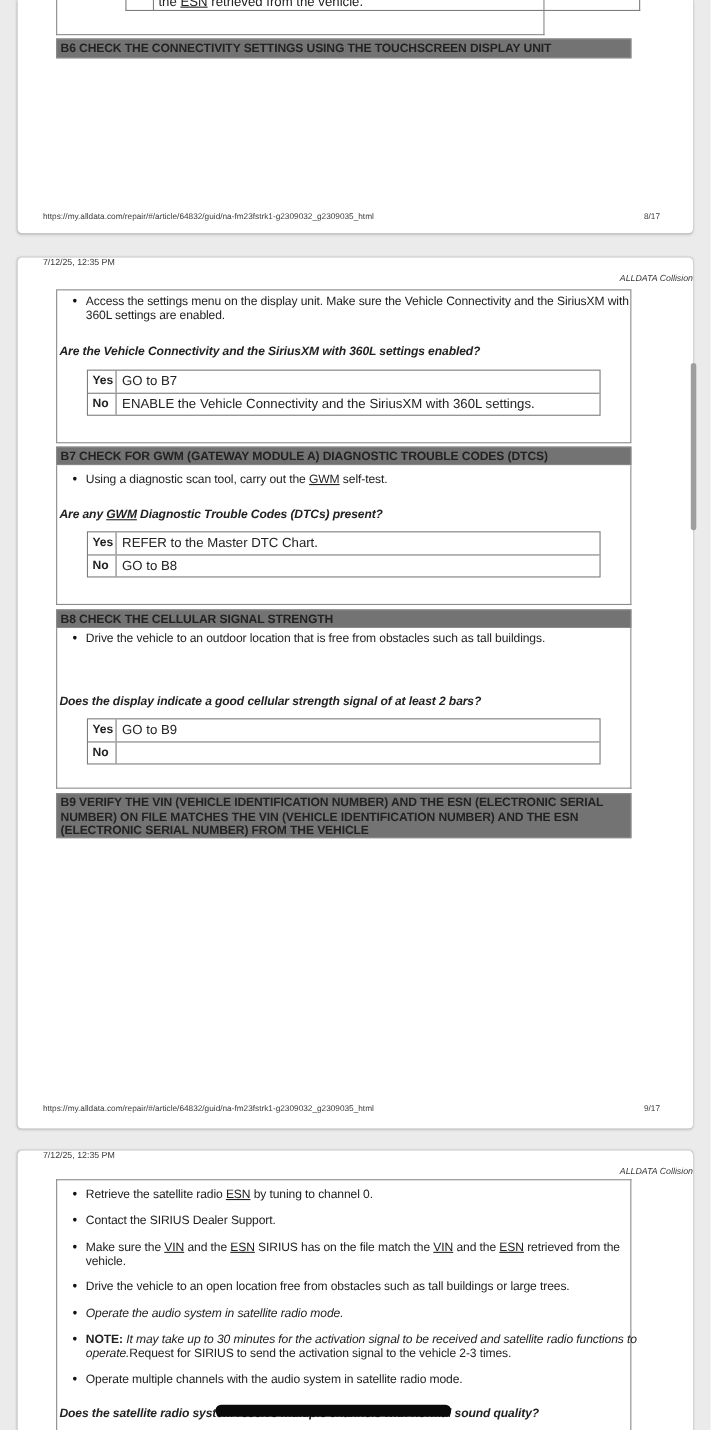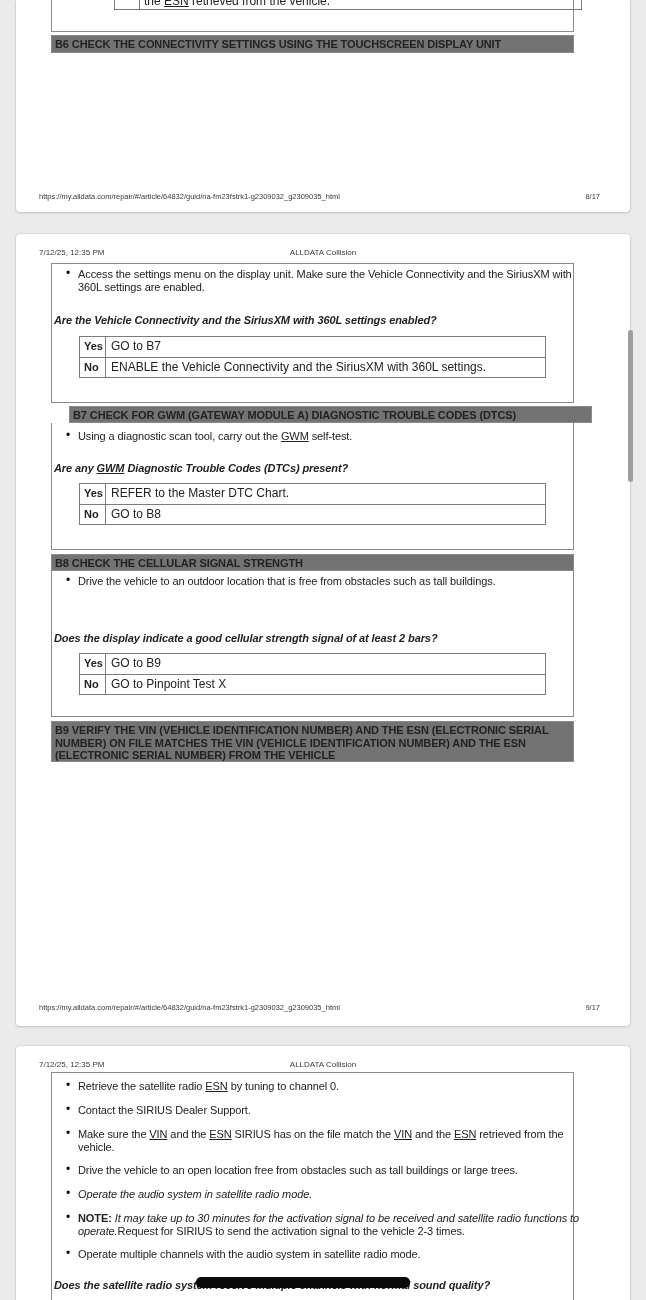--- a/index.html
+++ b/index.html
@@ -16,22 +16,22 @@
     left:16px;
     width:614px;
     background:#ffffff;
     box-shadow:0 0 2px rgba(0,0,0,.20), 0 1px 3px rgba(0,0,0,.12);
     overflow:hidden;
   }
   #page8  { top:0;      height:212px; border-radius:0 0 4px 4px; }
   #page9  { top:234px;  height:792px; border-radius:4px; }
   #page10 { top:1046px; height:300px; border-radius:4px 4px 0 0; }
 
-  .page-head-left  { position:absolute; left:23px;  top:14px; font-size:8px; color:#3a3a3a; white-space:nowrap; }
-  .page-head-center{ position:absolute; left:0; right:0; top:14px; text-align:center; font-size:8px; color:#3a3a3a; }
+  .page-head-left  { position:absolute; left:23px;  top:0; font-size:8px; color:#3a3a3a; white-space:nowrap; }
+  .page-head-center{ position:absolute; left:0; right:0; top:14px; text-align:right; font-size:8px; color:#3a3a3a;font-style:italic; }
   .page-foot-url   { position:absolute; left:23px;  font-size:7.5px; color:#3a3a3a; white-space:nowrap; }
   .page-foot-num   { position:absolute; right:30px; font-size:7.5px; color:#3a3a3a; }
 
   .cbox { position:absolute; left:35px; width:523px; border:1px solid #8a8a8a; background:#fff; }
   .cbox.open-top    { border-top:none; }
   .cbox.open-bottom { border-bottom:none; }
 
   .sec-header {
     position:absolute; left:35px; width:523px;
     border:1px solid #8a8a8a;
@@ -67,21 +67,21 @@
     font-size:11px; font-weight:bold; line-height:19px;
     padding-left:4px;
   }
   .ans-action {
     flex:1; font-size:12px; line-height:19px; padding-left:5px;
     white-space:nowrap; overflow:hidden;
   }
 
   
   .frag-outer {
-    position:absolute; left:35px; top:0; width:523px; height:32px;
+    position:absolute; left:35px; top:0; width:444px; height:32px;
     border-left:1px solid #8a8a8a; border-right:1px solid #8a8a8a; border-bottom:1px solid #8a8a8a;
   }
   .frag-table {
     position:absolute; left:62px; top:0; width:468px; height:10px;
     border-left:1px solid #7d7d7d; border-right:1px solid #7d7d7d; border-bottom:1px solid #7d7d7d;
   }
   .frag-divider { position:absolute; left:24px; top:0; height:10px; border-right:1px solid #7d7d7d; }
   .frag-text {
     position:absolute; left:29px; top:-5px;
     font-size:12px; line-height:12px; white-space:nowrap;
@@ -132,21 +132,21 @@
     <div class="ans-row">
       <div class="ans-label">Yes</div>
       <div class="ans-action">GO to B7</div>
     </div>
     <div class="ans-row">
       <div class="ans-label">No</div>
       <div class="ans-action">ENABLE the Vehicle Connectivity and the SiriusXM with 360L settings.</div>
     </div>
   </div>
 
-  <div class="sec-header" style="top:172px; height:17px;margin-left:18px;">B7 CHECK FOR GWM (GATEWAY MODULE A) DIAGNOSTIC TROUBLE CODES (DTCS)</div>
+  <div class="sec-header" style="top:172px; height:17px;">B7 CHECK FOR GWM (GATEWAY MODULE A) DIAGNOSTIC TROUBLE CODES (DTCS)</div>
   <div class="cbox open-top" style="top:189px; height:127px;"></div>
   <div class="bullet" style="top:196px;"><span>Using a diagnostic scan tool, carry out the </span><span class="u">GWM</span><span> self-test.</span></div>
   <div class="q" style="top:228px;"><span>Are any </span><span class="u">GWM</span><span> Diagnostic Trouble Codes (DTCs) present?</span></div>
   <div class="ans-table" style="top:249px;">
     <div class="ans-row">
       <div class="ans-label">Yes</div>
       <div class="ans-action">REFER to the Master DTC Chart.</div>
     </div>
     <div class="ans-row">
       <div class="ans-label">No</div>
@@ -158,21 +158,20 @@
   <div class="cbox open-top" style="top:337px; height:146px;"></div>
   <div class="bullet" style="top:341px;">Drive the vehicle to an outdoor location that is free from obstacles such as tall buildings.</div>
   <div class="q" style="top:398px;">Does the display indicate a good cellular strength signal of at least 2 bars?</div>
   <div class="ans-table" style="top:419px;">
     <div class="ans-row">
       <div class="ans-label">Yes</div>
       <div class="ans-action">GO to B9</div>
     </div>
     <div class="ans-row">
       <div class="ans-label">No</div>
-      <div class="ans-action">GO to Pinpoint Test X</div>
     </div>
   </div>
 
   <div class="sec-header" style="top:487px; height:41px;">B9 VERIFY THE VIN (VEHICLE IDENTIFICATION NUMBER) AND THE ESN (ELECTRONIC SERIAL NUMBER) ON FILE MATCHES THE VIN (VEHICLE IDENTIFICATION NUMBER) AND THE ESN (ELECTRONIC SERIAL NUMBER) FROM THE VEHICLE</div>
 
   <div class="page-foot-url" style="top:769px;">https://my.alldata.com/repair/#/article/64832/guid/na-fm23fstrk1-g2309032_g2309035_html</div>
   <div class="page-foot-num" style="top:769px;">9/17</div>
 </div>
 
 <div class="page" id="page10">

